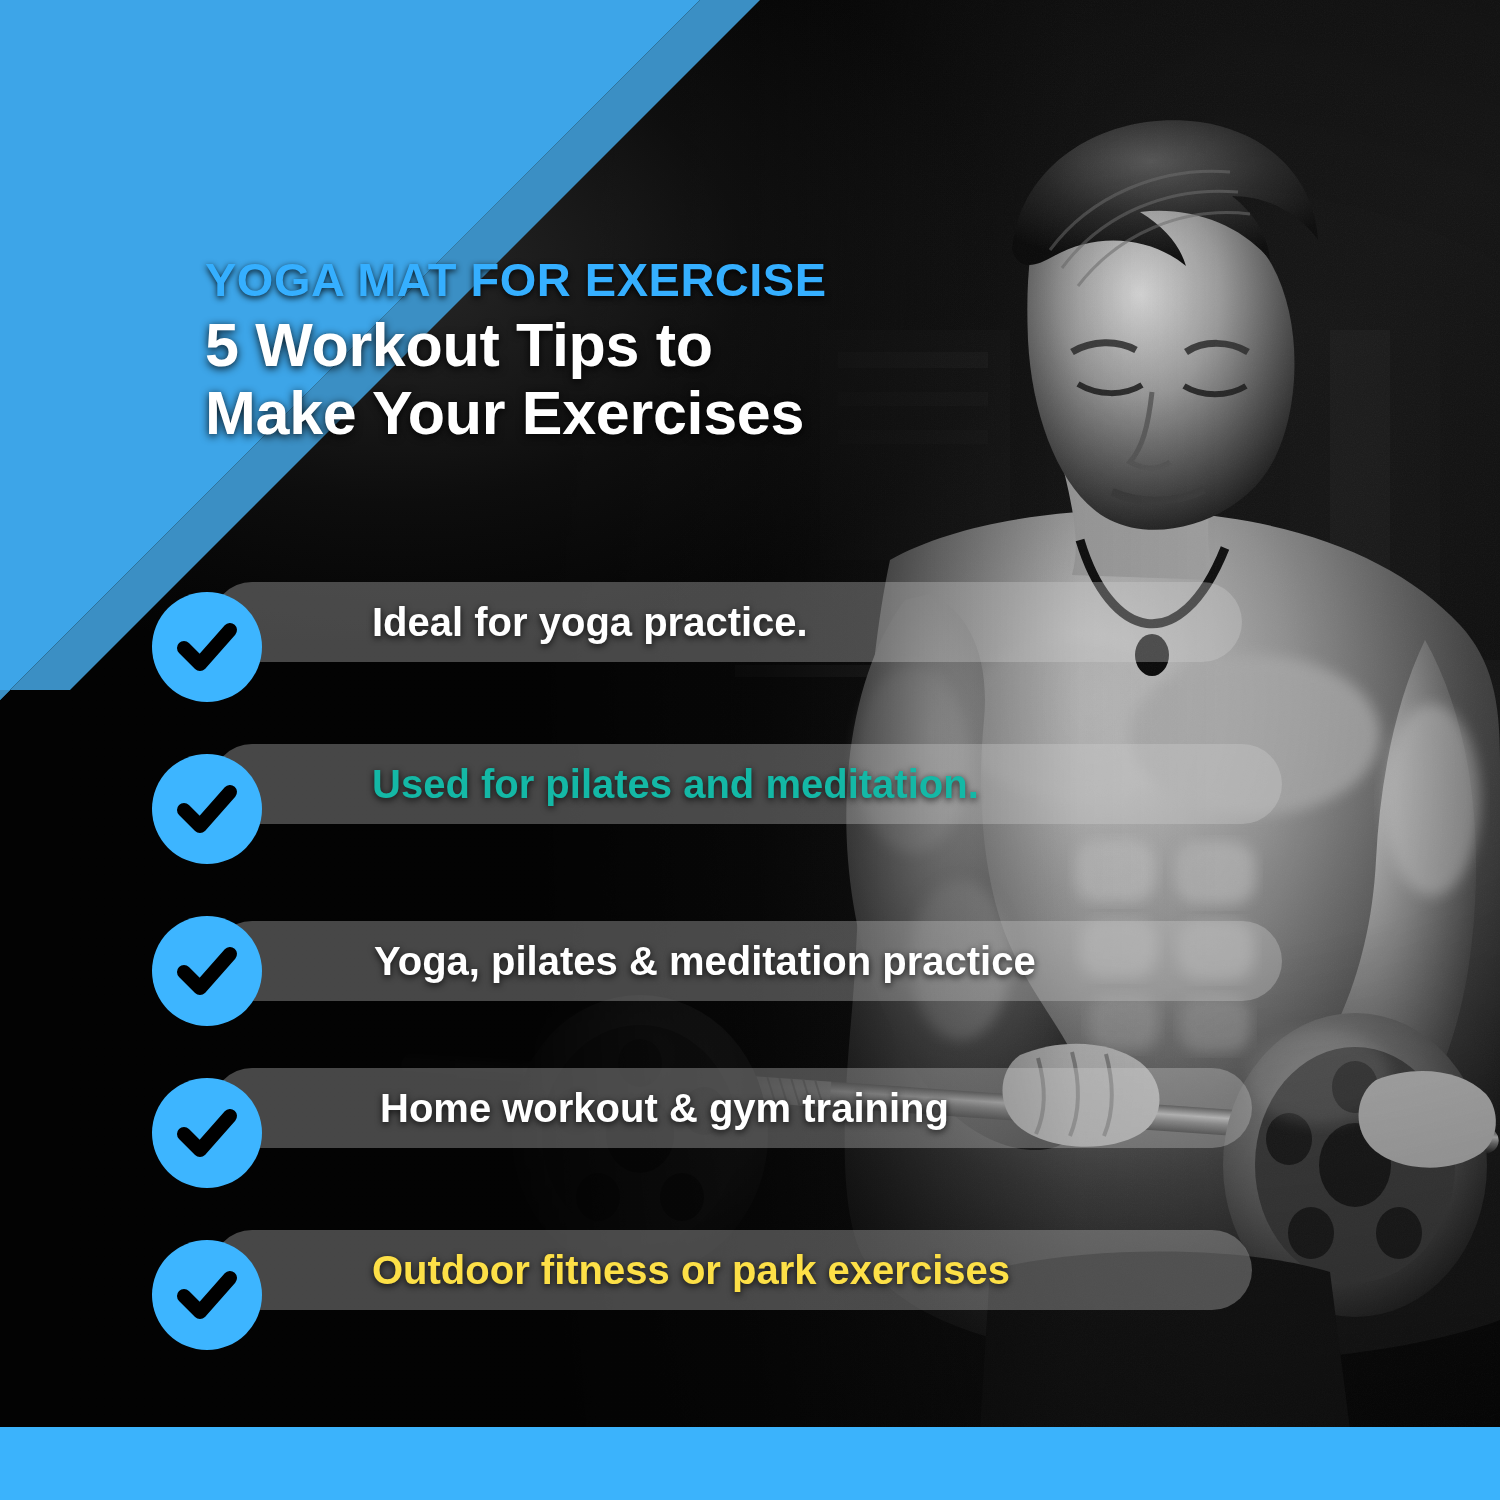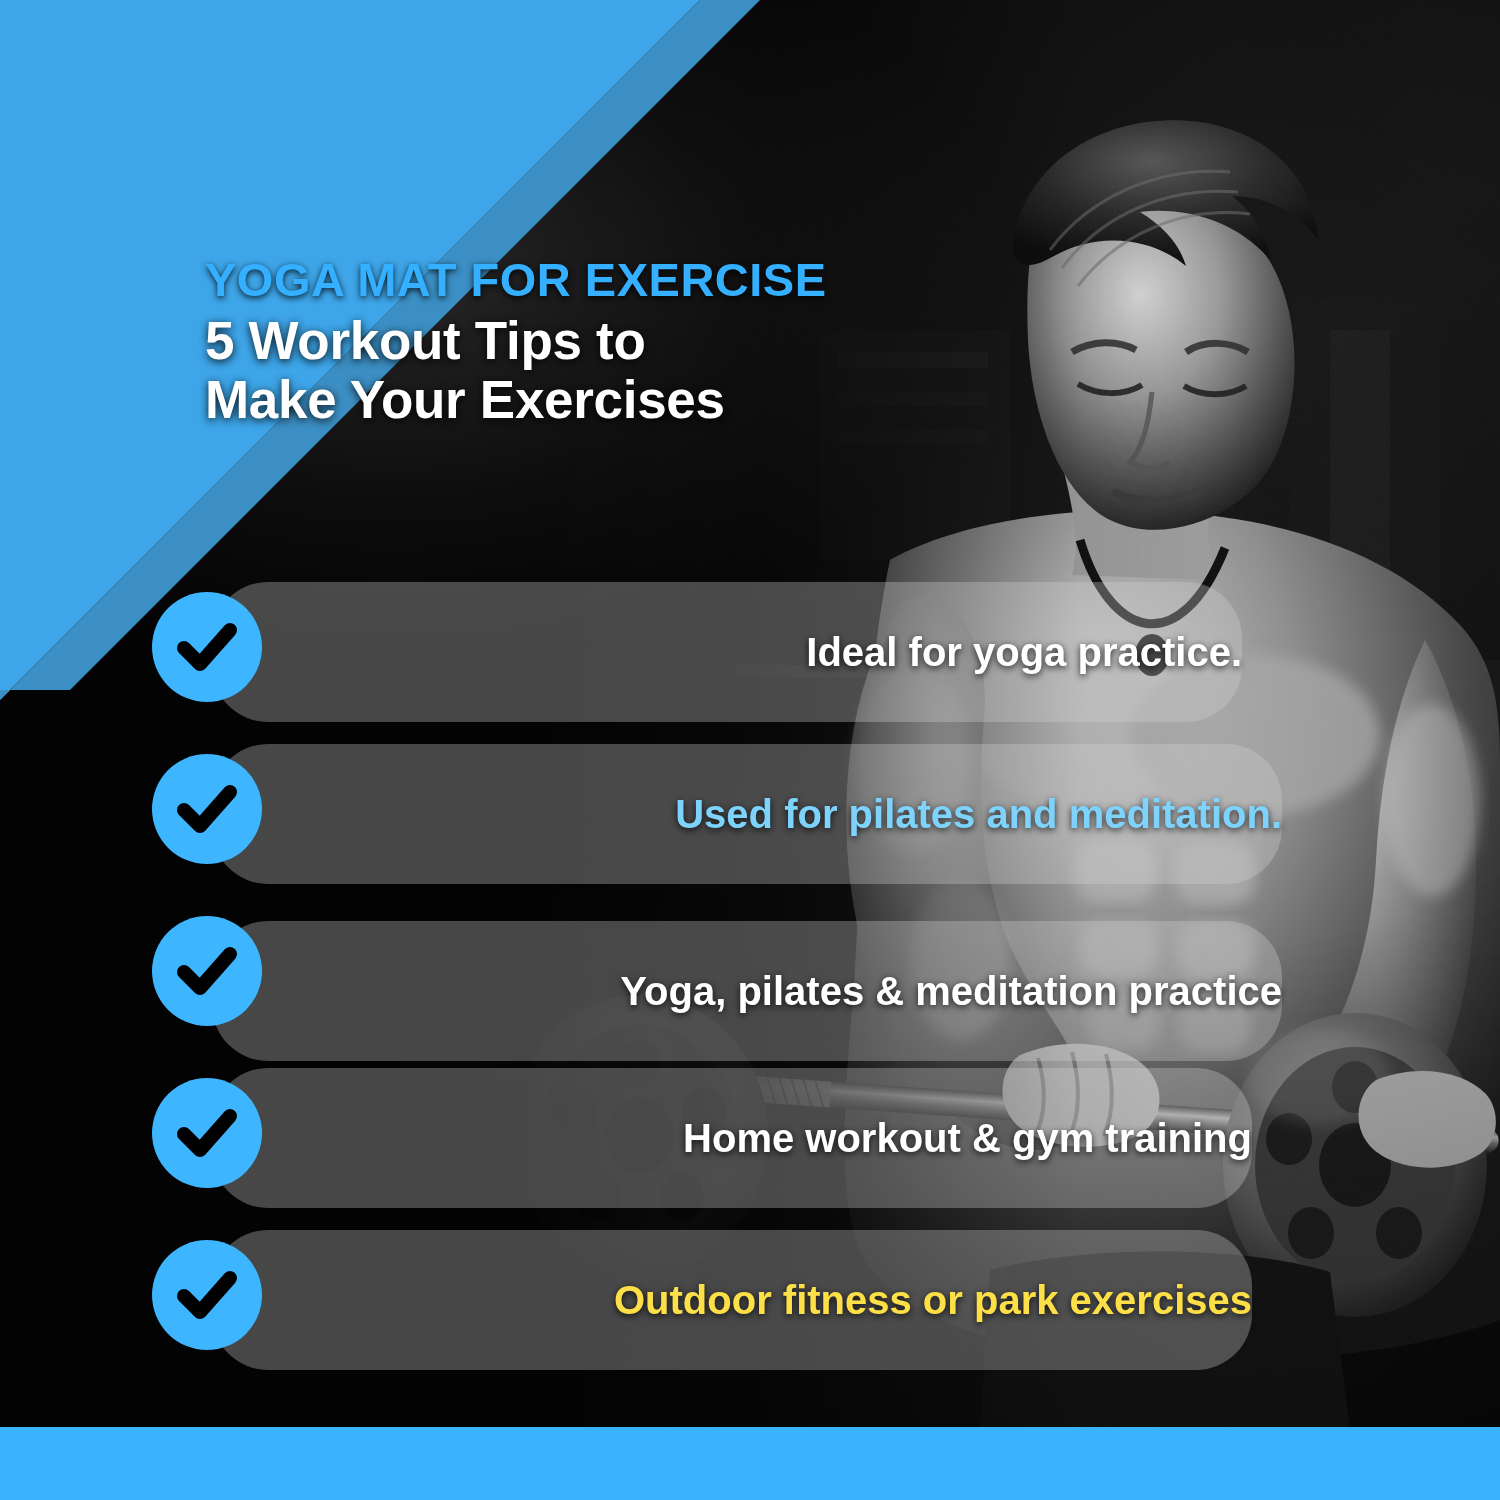--- a/index.html
+++ b/index.html
@@ -55,38 +55,38 @@
   .heading{
     position:absolute; left:205px; top:255px; width:900px;
   }
   .eyebrow{
     font-size:47px; font-weight:700; letter-spacing:.5px;
     line-height:1.06; white-space:nowrap;
     text-shadow:0 2px 6px rgba(0,0,0,.85);
   }
   .title{
     margin-top:6px;
-    font-size:53px; font-weight:700; color:#ffffff;
+    font-size:61px; font-weight:700; color:#ffffff;
     line-height:1.12; letter-spacing:-.3px;
     text-shadow:0 2px 8px rgba(0,0,0,.9);
   }
   .title span{ display:block; }
 
   
   .list{ position:absolute; left:0; top:0; width:1500px; height:1500px; }
   .row{ position:absolute; left:152px; height:112px; }
 
   .pill{
     position:absolute;
     left:60px;
     top:-10px;
-    height:140px;
+    height:80px;
     border-radius:56px;
     background:rgba(208,208,208,.33);
-    display:flex; align-items:center;justify-content:flex-end;
+    display:flex; align-items:center;
   }
   .pill-text{
     color:#fff;
     font-size:40px;
     font-weight:700;
     white-space:nowrap;
     text-shadow:0 2px 7px rgba(0,0,0,.8);
   }
 
   .check{
@@ -318,21 +318,21 @@
           <div class="pill-text" style="margin-left: 160px; color: rgb(255, 255, 255);">Ideal for yoga practice.</div>
         </div>
         <div class="check" style="background: rgb(61, 181, 255);">
           <svg width="72" height="72" viewBox="0 0 72 72" xmlns="http://www.w3.org/2000/svg">
             <path d="M13 37 L29 53 L59 19" fill="none" stroke="#000000" stroke-width="14" stroke-linecap="round" stroke-linejoin="round"></path>
           </svg>
         </div>
       </div>
       <div class="row" style="top: 754px;">
         <div class="pill" style="width: 1070px; background: rgba(208, 208, 208, 0.33);">
-          <div class="pill-text" style="margin-left: 160px; color: #7dd3fc;">Used for pilates and meditation.</div>
+          <div class="pill-text" style="margin-left: 160px; color: #14b8a6;">Used for pilates and meditation.</div>
         </div>
         <div class="check" style="background: rgb(61, 181, 255);">
           <svg width="72" height="72" viewBox="0 0 72 72" xmlns="http://www.w3.org/2000/svg">
             <path d="M13 37 L29 53 L59 19" fill="none" stroke="#000000" stroke-width="14" stroke-linecap="round" stroke-linejoin="round"></path>
           </svg>
         </div>
       </div>
       <div class="row" style="top: 916px;">
         <div class="pill" style="width: 1070px; background: rgba(208, 208, 208, 0.33); margin-top: 15px;">
           <div class="pill-text" style="margin-left: 162px; color: rgb(255, 255, 255);">Yoga, pilates &amp; meditation practice</div>

